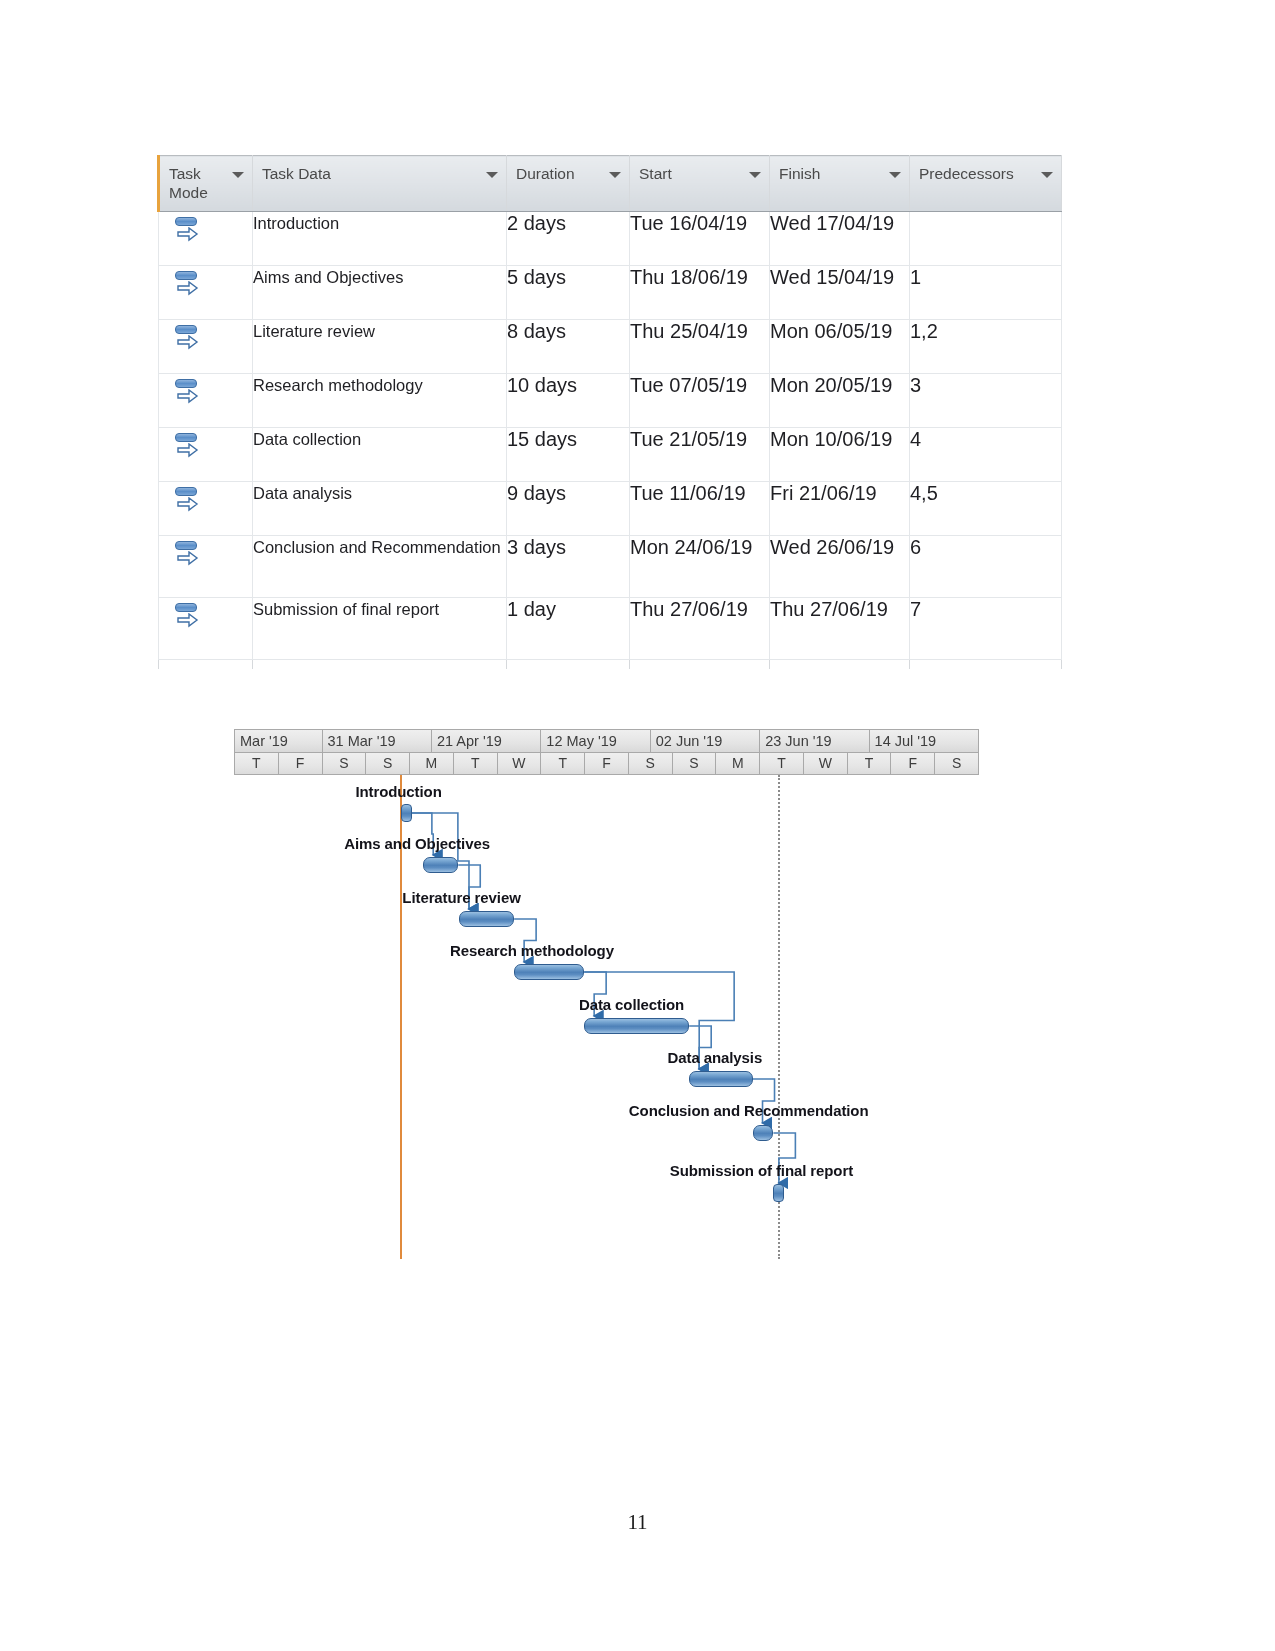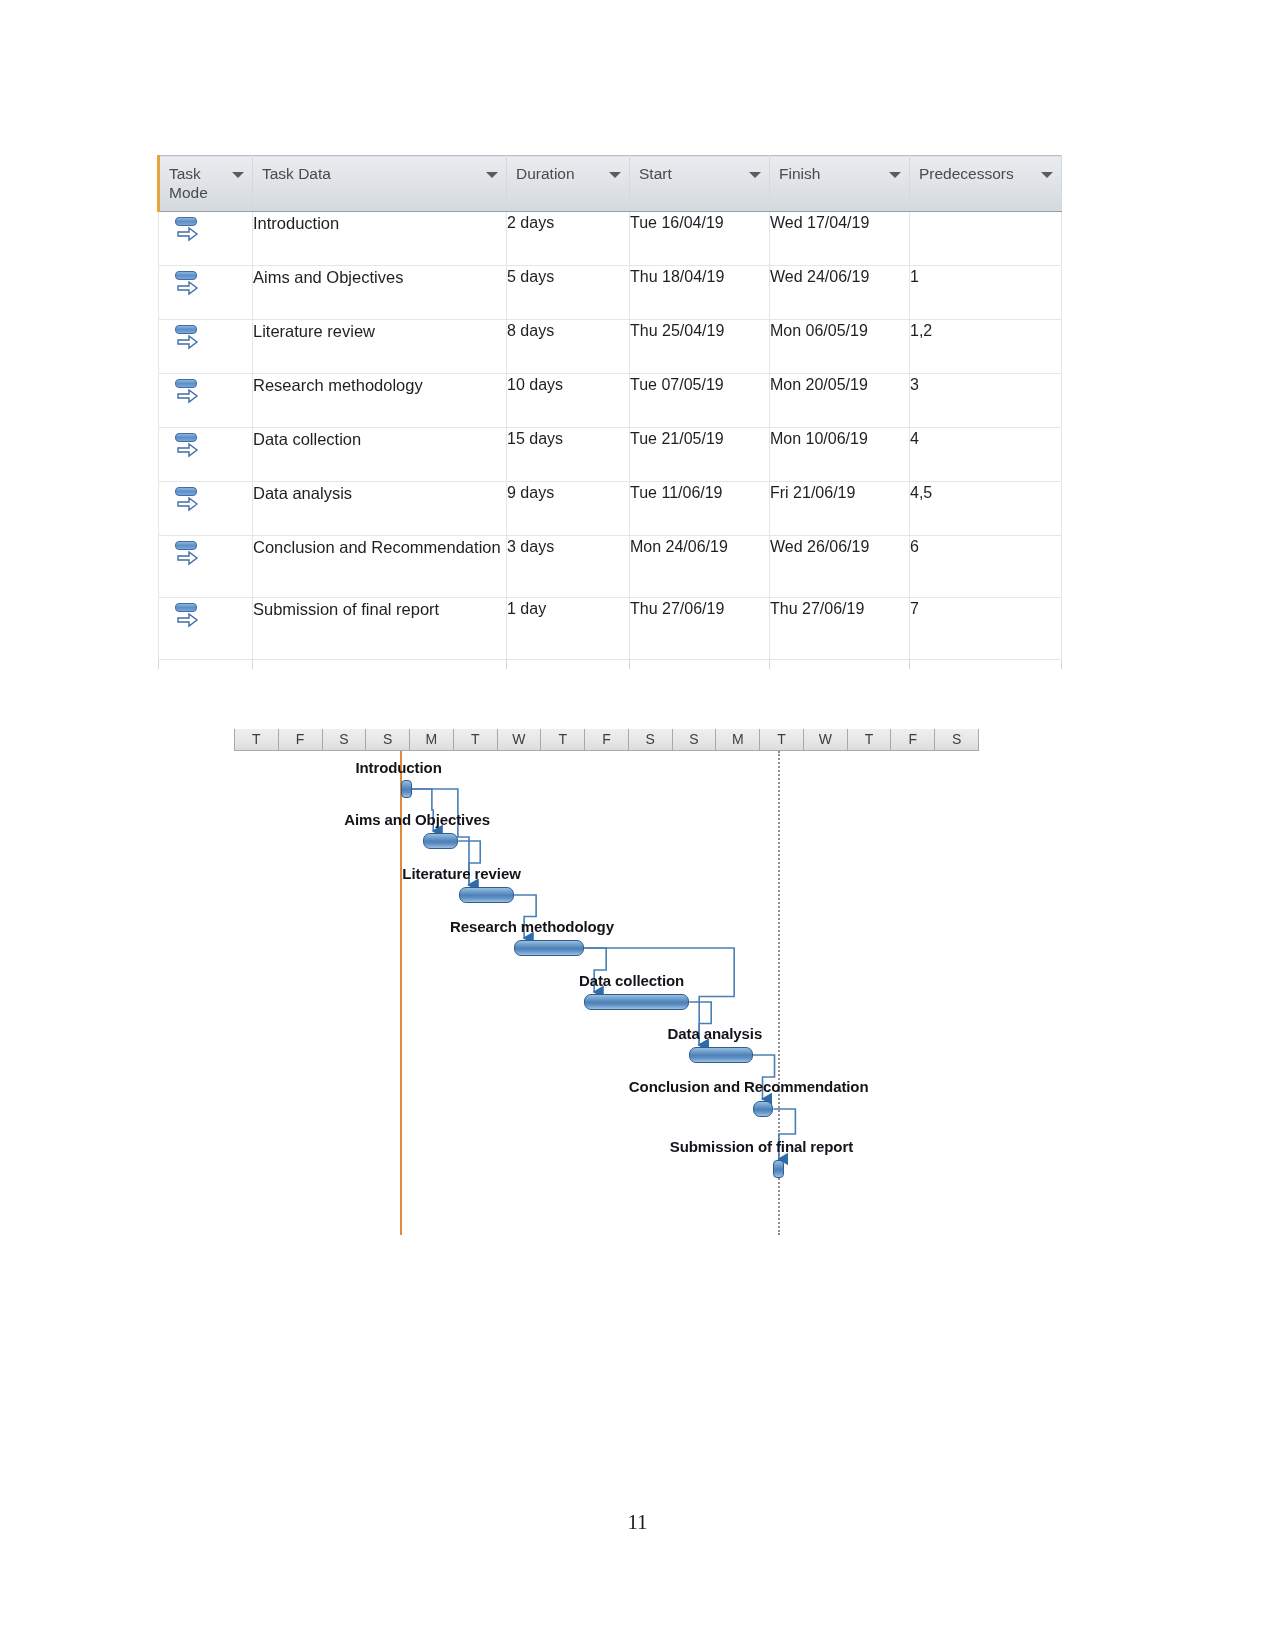--- a/index.html
+++ b/index.html
@@ -72,21 +72,21 @@
   .row-tall td { height: 61px; }
 
   .cell-mode { position: relative; }
   .cell-text {
     font-size: 16.5px;
     color: #1f1f23;
     padding: 10px 6px 0 19px;
     line-height: 22px;
   }
   .cell-val {
-    font-size: 16px;
+    font-size: 20px;
     color: #1f1f23;
     padding: 10px 6px 0 7px;
     line-height: 22px;
   }
   .col-mode  { width: 92px; margin-left: 16px; }
   .col-name  { width: 253px; }
   .col-dur   { width: 122px; margin-top: 15px; }
   .col-start { width: 139px; }
   .col-fin   { width: 139px; }
   .col-pred  { width: 151px; }
@@ -282,22 +282,22 @@
         <td class="cell-mode col-mode">
           <span class="mode-icon">
   <span class="mode-bar"></span>
   <svg class="mode-arrow" width="22" height="18" viewBox="0 0 22 18">
     <path d="M1 5 h11 v-4 l8 6 -8 6 v-4 h-11 z" fill="#ffffff" stroke="#3f6fa5" stroke-width="1.4"></path>
   </svg>
 </span>
         </td>
         <td class="cell-text col-name">Aims and Objectives</td>
         <td class="cell-val col-dur">5 days</td>
-        <td class="cell-val col-start">Thu 18/04/19</td>
-        <td class="cell-val col-fin">Wed 24/06/19</td>
+        <td class="cell-val col-start">Thu 18/06/19</td>
+        <td class="cell-val col-fin">Wed 15/04/19</td>
         <td class="cell-val col-pred">1</td>
       </tr>
       <tr class="body-row">
         <td class="cell-mode col-mode">
           <span class="mode-icon">
   <span class="mode-bar"></span>
   <svg class="mode-arrow" width="22" height="18" viewBox="0 0 22 18">
     <path d="M1 5 h11 v-4 l8 6 -8 6 v-4 h-11 z" fill="#ffffff" stroke="#3f6fa5" stroke-width="1.4"></path>
   </svg>
 </span>
@@ -389,20 +389,29 @@
         <td class="col-dur"></td>
         <td class="col-start"></td>
         <td class="col-fin"></td>
         <td class="col-pred"></td>
       </tr>
     </tbody>
 </table>
 
 <div class="gantt">
   <div class="gantt-head">
+    <div class="tl-row tl-row-major" id="tl-major">
+        <div class="tl-major" style="width: 87.6471px;">Mar '19</div>
+        <div class="tl-major" style="width: 109.559px;">31 Mar '19</div>
+        <div class="tl-major" style="width: 109.559px;">21 Apr '19</div>
+        <div class="tl-major" style="width: 109.559px;">12 May '19</div>
+        <div class="tl-major" style="width: 109.559px;">02 Jun '19</div>
+        <div class="tl-major" style="width: 109.559px;">23 Jun '19</div>
+        <div class="tl-major" style="width: 109.559px;">14 Jul '19</div>
+      </div>
     <div class="tl-row tl-row-minor" id="tl-minor">
         <div class="tl-minor" style="width: 43.8235px;">T</div>
         <div class="tl-minor" style="width: 43.8235px;">F</div>
         <div class="tl-minor" style="width: 43.8235px;">S</div>
         <div class="tl-minor" style="width: 43.8235px;">S</div>
         <div class="tl-minor" style="width: 43.8235px;">M</div>
         <div class="tl-minor" style="width: 43.8235px;">T</div>
         <div class="tl-minor" style="width: 43.8235px;">W</div>
         <div class="tl-minor" style="width: 43.8235px;">T</div>
         <div class="tl-minor" style="width: 43.8235px;">F</div>

